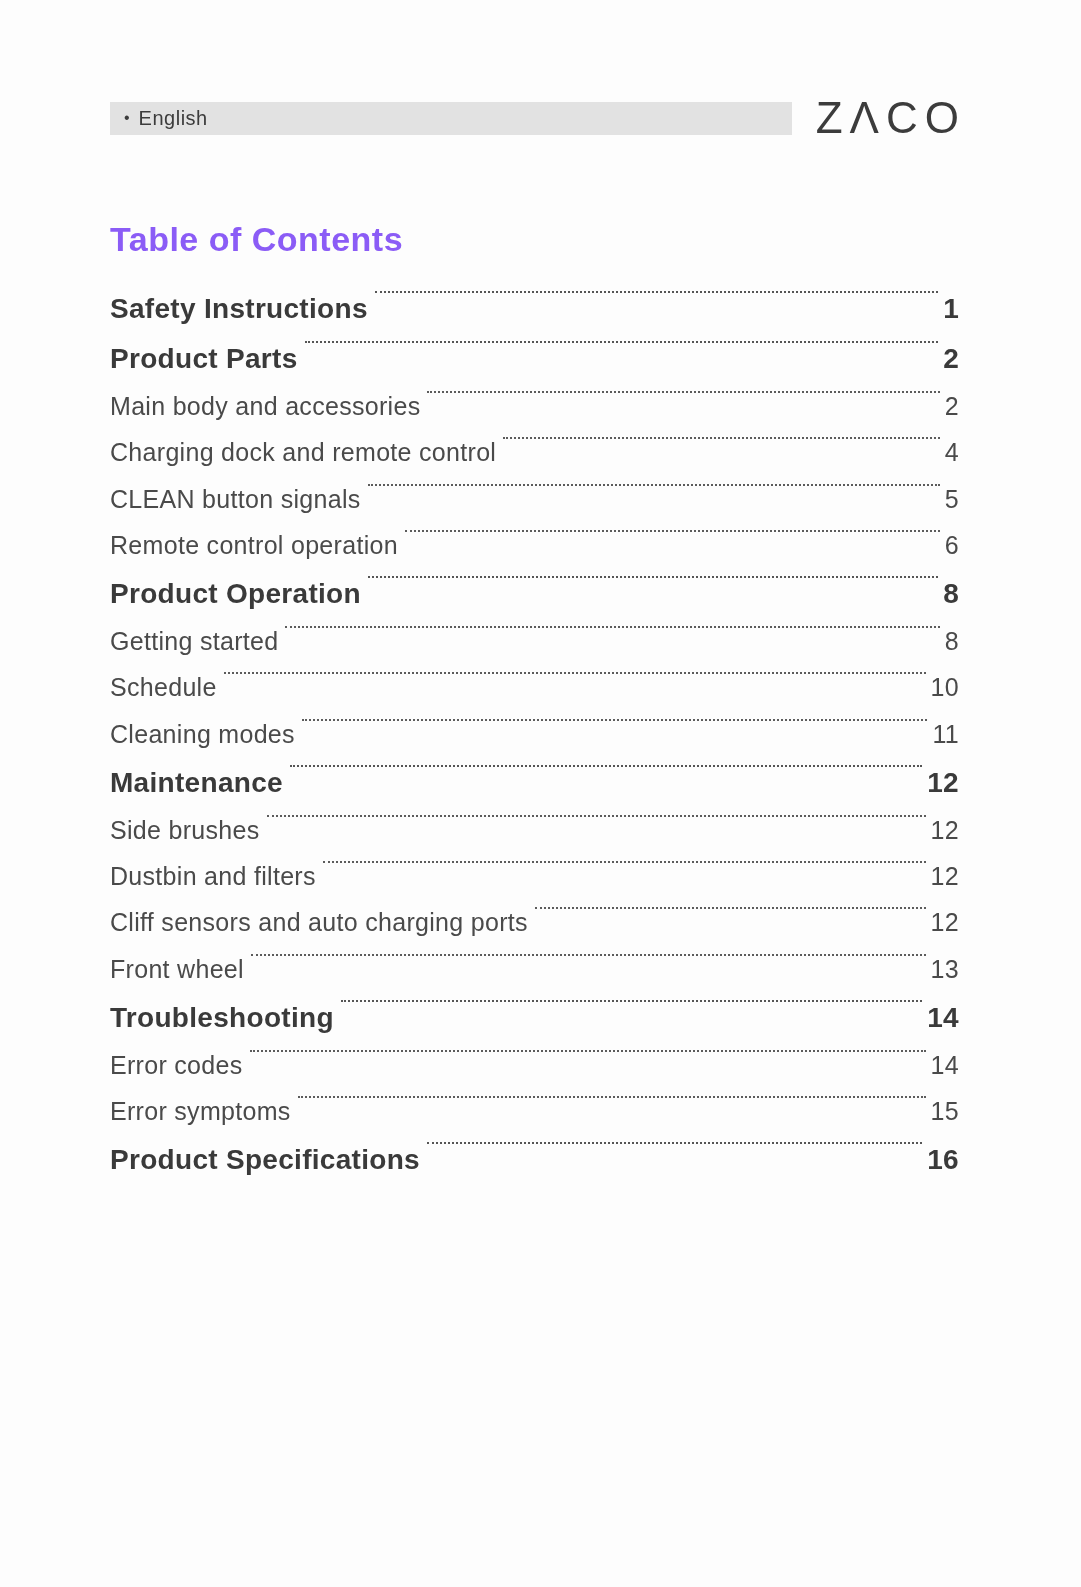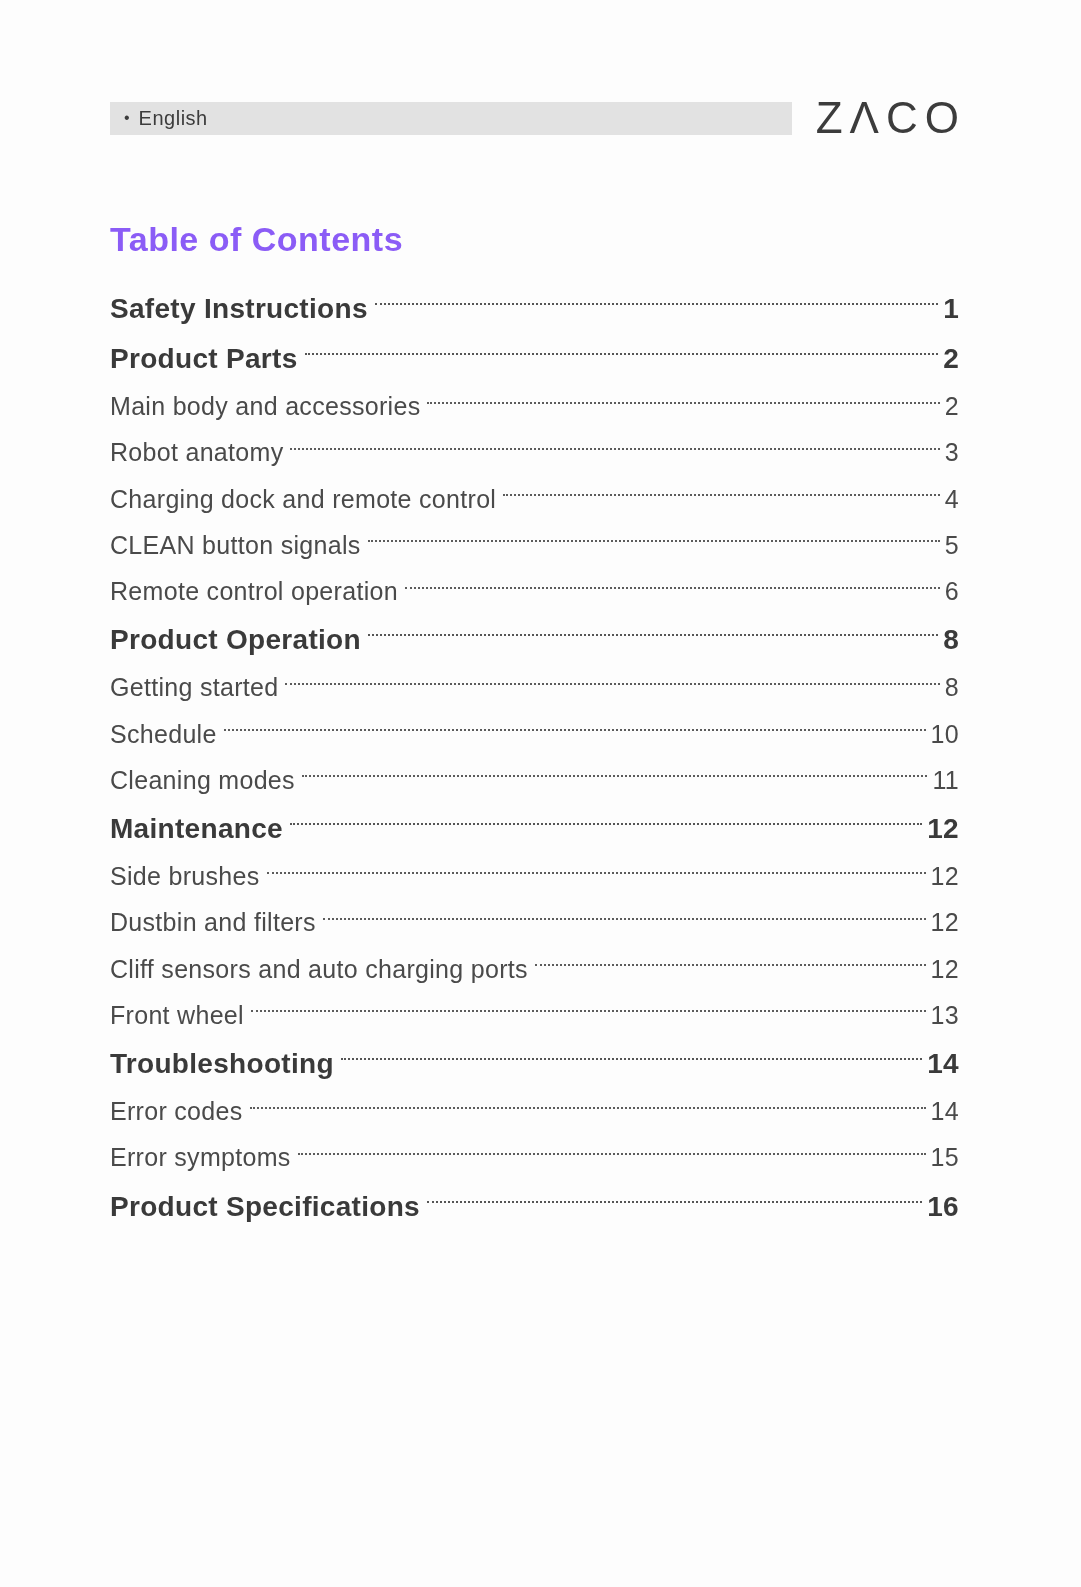--- a/index.html
+++ b/index.html
@@ -56,21 +56,21 @@
     font-weight: 700;
     color: #8b5cf6;
     letter-spacing: 0.5px;
   }
   
   .toc {
     margin-top: 32px;
   }
   .toc-row {
     display: flex;
-    align-items: center;
+    align-items: flex-start;
     font-size: 25px;
     line-height: 1.25;
     color: #4a4a4a;
     margin-bottom: 15px;
     letter-spacing: 0.3px;
   }
   .toc-row.bold {
     font-size: 28px;
     font-weight: 700;
     color: #3a3a3a;
@@ -120,25 +120,20 @@
     <span class="leader"></span>
     <span class="page-num">2</span>
   </div>
 
   <div class="toc-row">
     <span class="label">Main body and accessories</span>
     <span class="leader"></span>
     <span class="page-num">2</span>
   </div>
 
-  <div class="toc-row">
-    <span class="label">Robot anatomy</span>
-    <span class="leader"></span>
-    <span class="page-num">3</span>
-  </div>
 
   <div class="toc-row">
     <span class="label">Charging dock and remote control</span>
     <span class="leader"></span>
     <span class="page-num">4</span>
   </div>
 
   <div class="toc-row">
     <span class="label">CLEAN button signals</span>
     <span class="leader"></span>

